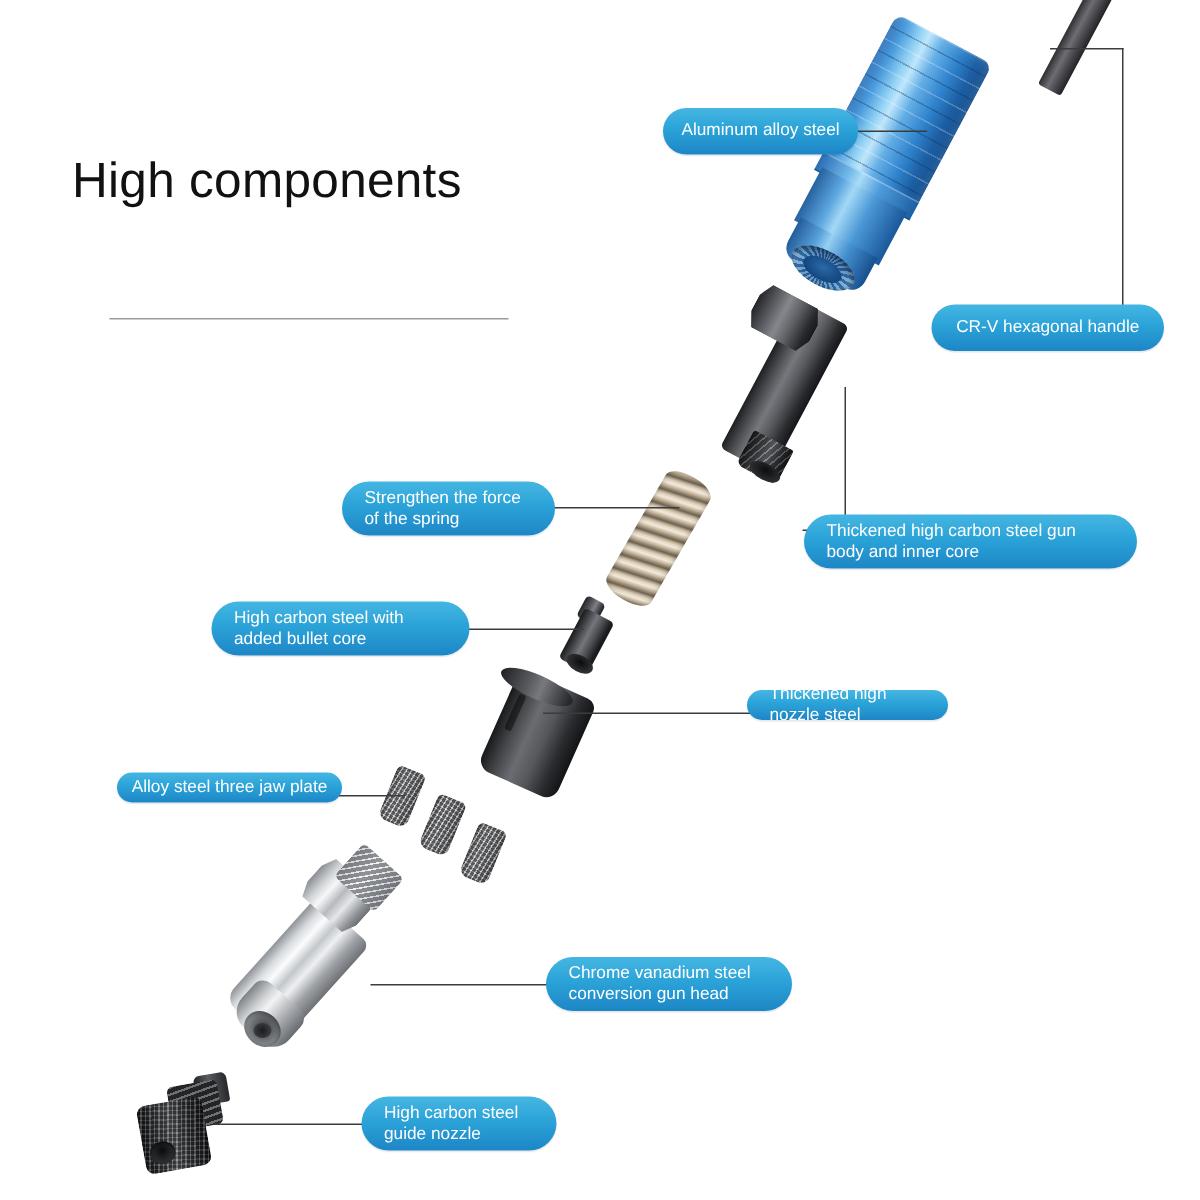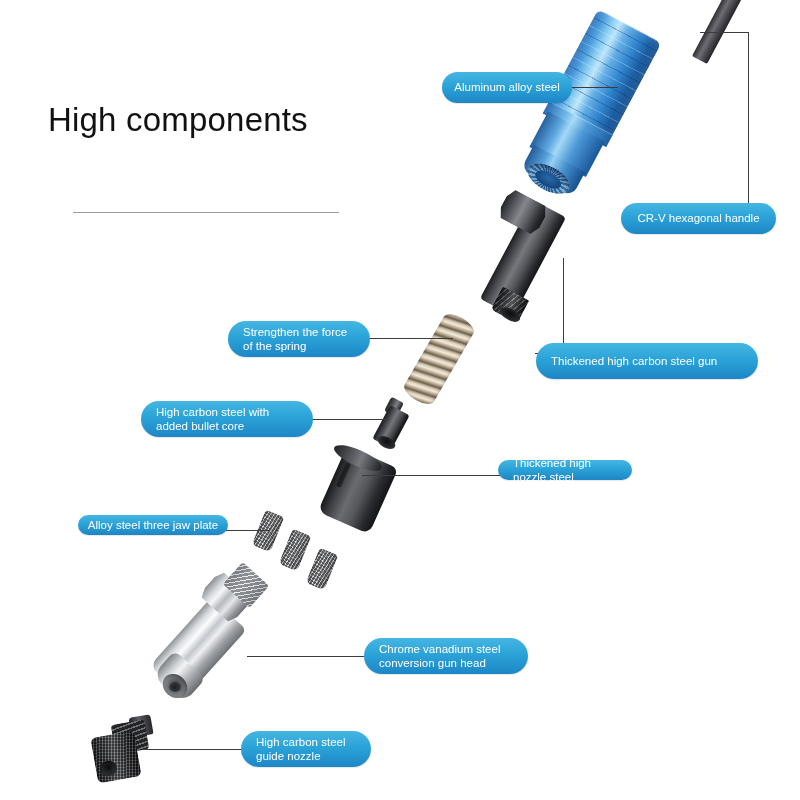--- a/index.html
+++ b/index.html
@@ -479,20 +479,21 @@
   <div class="callout center" id="c-crv" style="left:621px; top:203px; width:155px; height:31px;">
     <span class="ln">CR-V hexagonal handle</span>
   </div>
 
   <div class="callout center" id="c-aluminum" style="left:442px; top:72px; width:130px; height:31px;">
     <span class="ln">Aluminum alloy steel</span>
   </div>
 
   <div class="callout" id="c-gunbody" style="left:536px; top:343px; width:222px; height:36px;">
     <span class="ln">Thickened high carbon steel gun</span>
+    <span class="ln">body and inner core</span>
   </div>
 
   <div class="callout" id="c-bullet" style="left:141px; top:401px; width:172px; height:36px;">
     <span class="ln">High carbon steel with</span>
     <span class="ln">added bullet core</span>
   </div>
 
   <div class="callout" id="c-spring" style="left:228px; top:321px; width:142px; height:36px;">
     <span class="ln">Strengthen the force</span>
     <span class="ln">of the spring</span>

